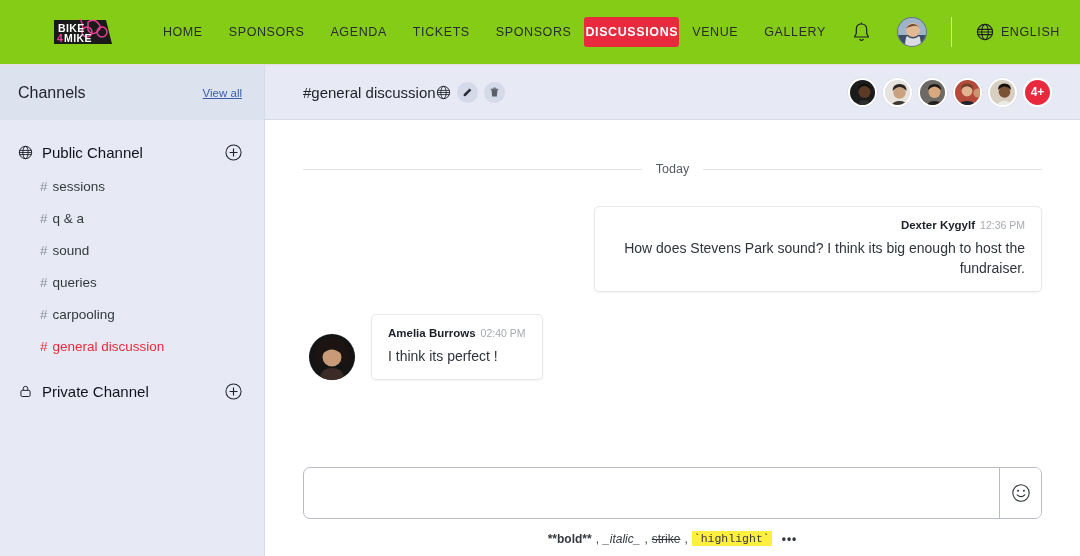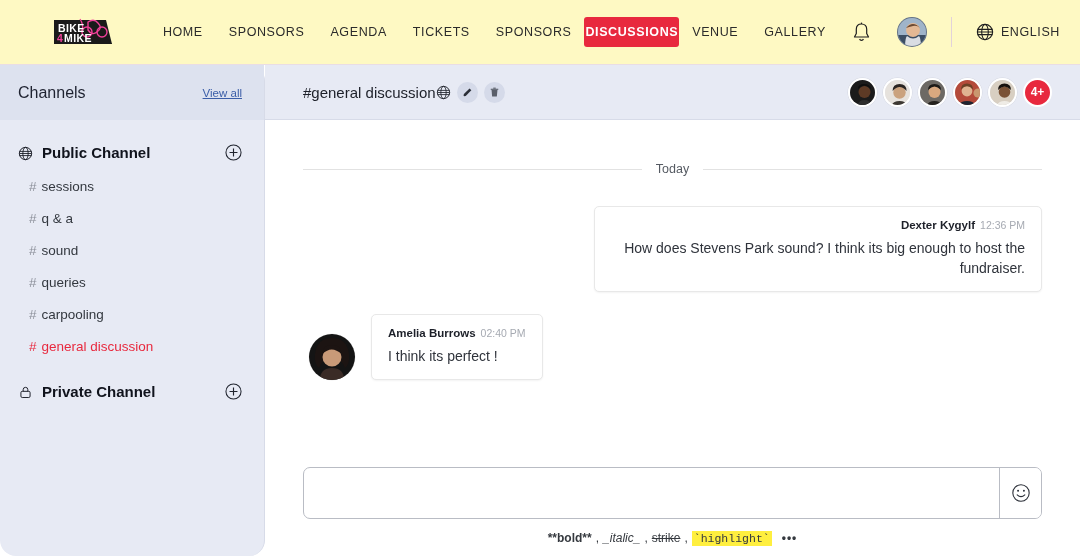--- a/index.html
+++ b/index.html
@@ -7,21 +7,21 @@
     width: 1080px; height: 556px;
     font-family: "Liberation Sans", sans-serif;
     background: #ffffff;
     overflow: hidden;
   }
   .app { width: 1080px; height: 556px; position: relative; display: flex; flex-direction: column; }
 
   
   .topnav {
     height: 65px; min-height: 65px;
-    background: #fef9c3;
+    background: #84cc16;
     display: flex; align-items: center;
     padding: 0 20px 0 40px;
     border-bottom: 1px solid #e9dde4;
     position: relative;
   }
   .logo {
     width: 66px; height: 32px;
     position: relative; margin-left: 10px;
     display: block;
   }
@@ -54,46 +54,44 @@
 
   
   .body { flex: 1; display: flex; min-height: 0; }
 
   
   .sidebar {
     width: 265px; min-width: 265px;
     background: #e7eaf4;
     display: flex; flex-direction: column;
     border-right: 1px solid #d7dbe8;
-    border-radius: 16px;
   }
   .sidebar-head {
     height: 55px; min-height: 55px;
     background: #dde2ef;
     display: flex; align-items: center;
     padding: 0 22px 0 18px;
   }
   .sidebar-title { font-size: 16px; color: #1e2230; font-weight: 400; }
   .viewall {
     margin-left: auto; font-size: 11.5px; color: #3b5ea8;
     text-decoration: underline; cursor: pointer;
   }
   .sidebar-list { padding-top: 14px; }
   .chan-group {
-    display: flex; align-items: flex-end;
+    display: flex; align-items: center;
     padding: 10px 22px 10px 18px;
-    font-weight: bold;
   }
   .chan-group-label {
     font-size: 15px; color: #10131c; margin-left: 9px;
   }
   .plus-btn { margin-left: auto; width: 17px; height: 17px; flex: none; }
   .chan-item {
     font-size: 13.5px; color: #33383f;
-    padding: 6px 0 6px 29px;
+    padding: 6px 0 6px 40px;
     cursor: pointer; line-height: 20px;
   }
   .chan-item .hash { color: #8b8f99; margin-right: 5px; }
   .chan-item.active { color: #e8293e; }
   .chan-item.active .hash { color: #e8293e; }
   .group-private { margin-top: 10px; }
 
   
   .main { flex: 1; display: flex; flex-direction: column; min-width: 0; background: #ffffff; }
   .chan-head {
@@ -172,21 +170,21 @@
     font-size: 14px; padding: 0 16px;
     font-family: "Liberation Sans", sans-serif;
     color: #2f333b; background: transparent;
   }
   .emoji-btn {
     width: 42px; border-left: 1px solid #b9bcc4;
     display: flex; align-items: center; justify-content: center;
     cursor: pointer; background: #fff;
   }
   .fmt-hints {
-    display: flex; justify-content: center;
+    display: flex; align-items: center; justify-content: center;
     gap: 4px; margin-top: 12px;
     font-size: 12px; color: #35393f;
   }
   .fmt-bold { font-weight: bold; font-family: "Liberation Sans", sans-serif; }
   .fmt-italic { font-style: italic; }
   .fmt-strike { text-decoration: line-through; }
   .fmt-code {
     background: #ffef3f; font-family: "Liberation Mono", monospace;
     font-size: 11.5px; padding: 1px 2px;
   }

